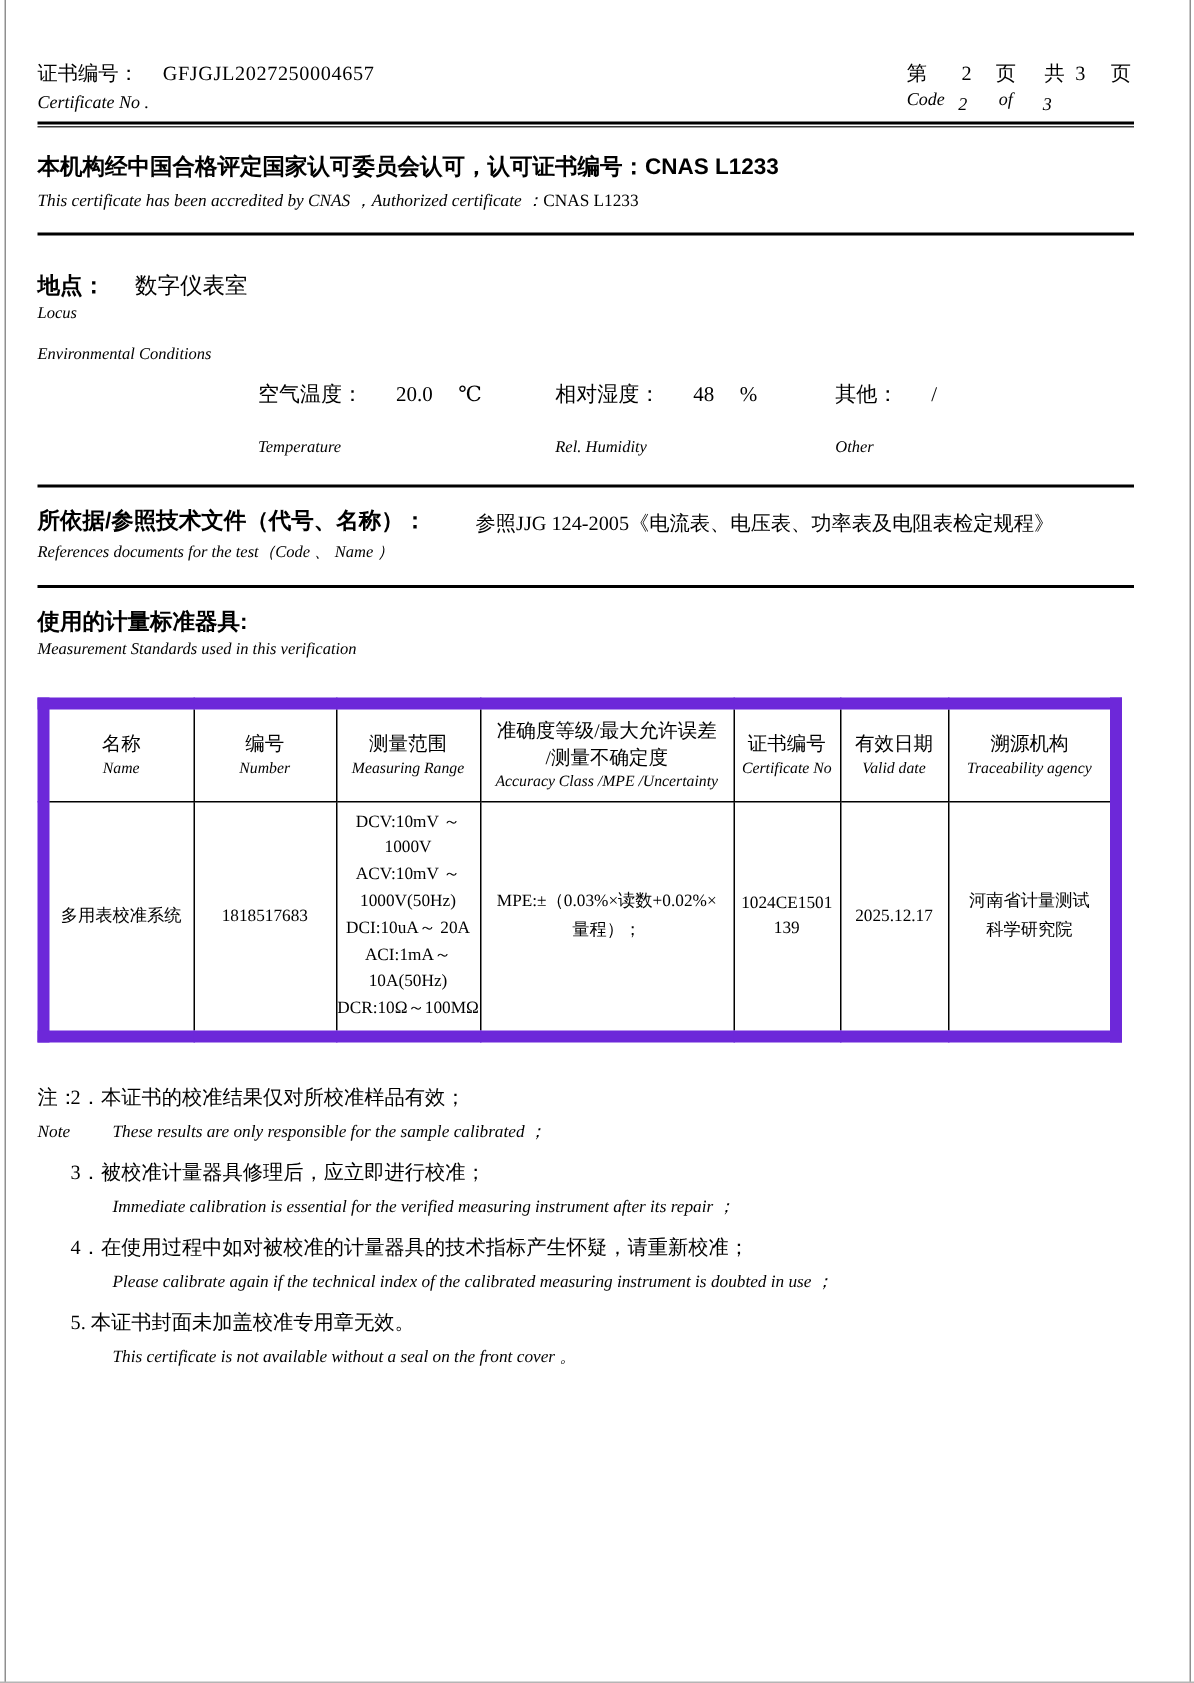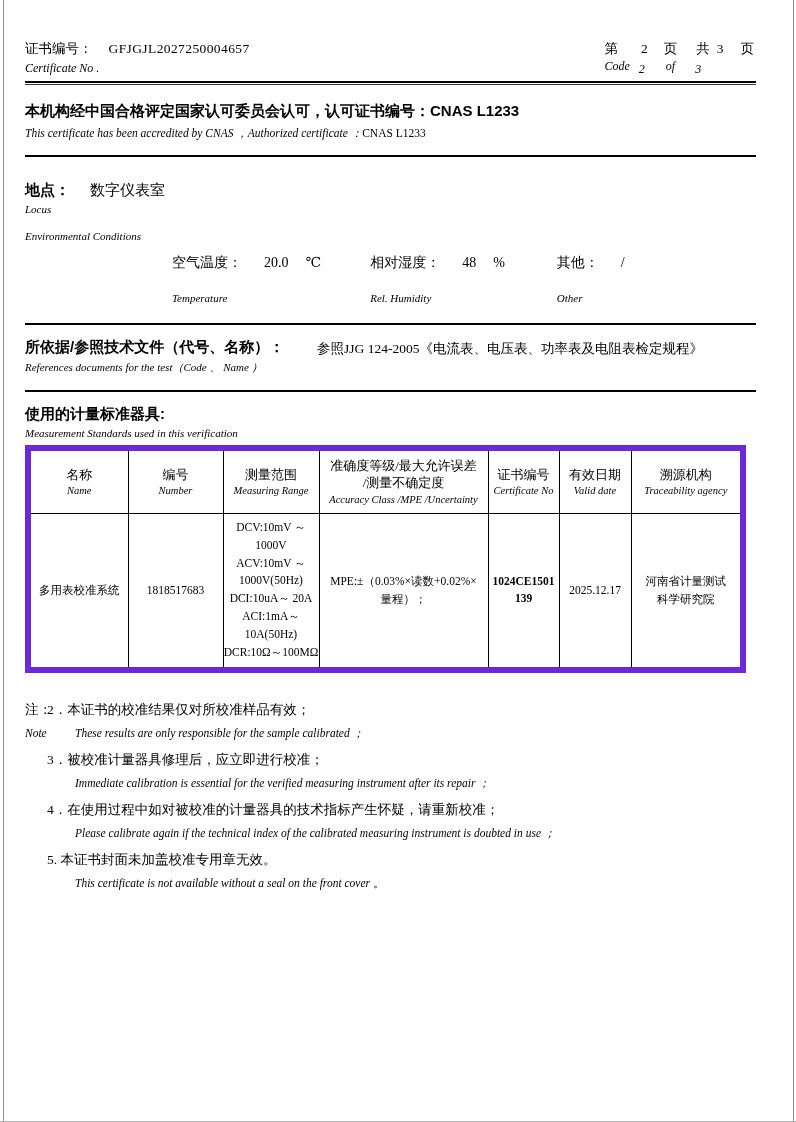--- a/index.html
+++ b/index.html
@@ -67,30 +67,30 @@
 
   .rule-c { margin-top: 19px; }
   .refs { display: flex; margin-top: 13px; }
   .refs-left { width: 292px; flex-shrink: 0; }
   .refs-content { font-size: 13.5px; padding-top: 2px; }
   .rule-d { margin-top: 15px; }
 
   .std-title { margin-top: 13px; }
 
   
-  table.std { border-collapse: collapse; table-layout: fixed; margin-top: 6px; border: 6px solid #6d28d9; }
+  table.std { border-collapse: collapse; table-layout: fixed; margin-top: 26px; border: 8px solid #6d28d9; }
   table.std td { border: 1.5px solid #000; text-align: center; vertical-align: middle; padding: 0; }
   .th-cn { font-size: 13px; white-space: pre-line; line-height: 1.35; }
   .th-en { font-style: italic; font-size: 10.5px; margin-top: 2px; line-height: 1.2; }
   tr.hrow td { height: 65px; }
   tr.brow td { height: 157px; font-size: 11.5px; }
   .cell-name { font-size: 12px; }
   .cell-range { font-size: 11px; white-space: pre-line; line-height: 1.55; }
   .cell-acc { font-size: 11px; padding: 0 9px !important; line-height: 1.6; }
-  .cell-cert { word-break: break-all; padding: 0 4px !important; line-height: 1.5; font-weight: bold; }
+  .cell-cert { word-break: break-all; padding: 0 4px !important; line-height: 1.5; }
   .cell-agency { font-size: 12px; padding: 0 10px !important; line-height: 1.6; }
 
   
   .notes { display: flex; margin-top: 27px; }
   .notes-gutter { width: 22px; flex-shrink: 0; }
   .ng-cn { font-size: 13.5px; line-height: 20px; }
   .ng-en { font-style: italic; font-size: 11.5px; line-height: 18px; margin-top: 4px; white-space: nowrap; }
   .note-item { margin-bottom: 8px; }
   .note-cn { font-size: 13.5px; line-height: 20px; }
   .note-en { font-style: italic; font-size: 11.5px; line-height: 18px; margin-left: 28px; margin-top: 4px; }

